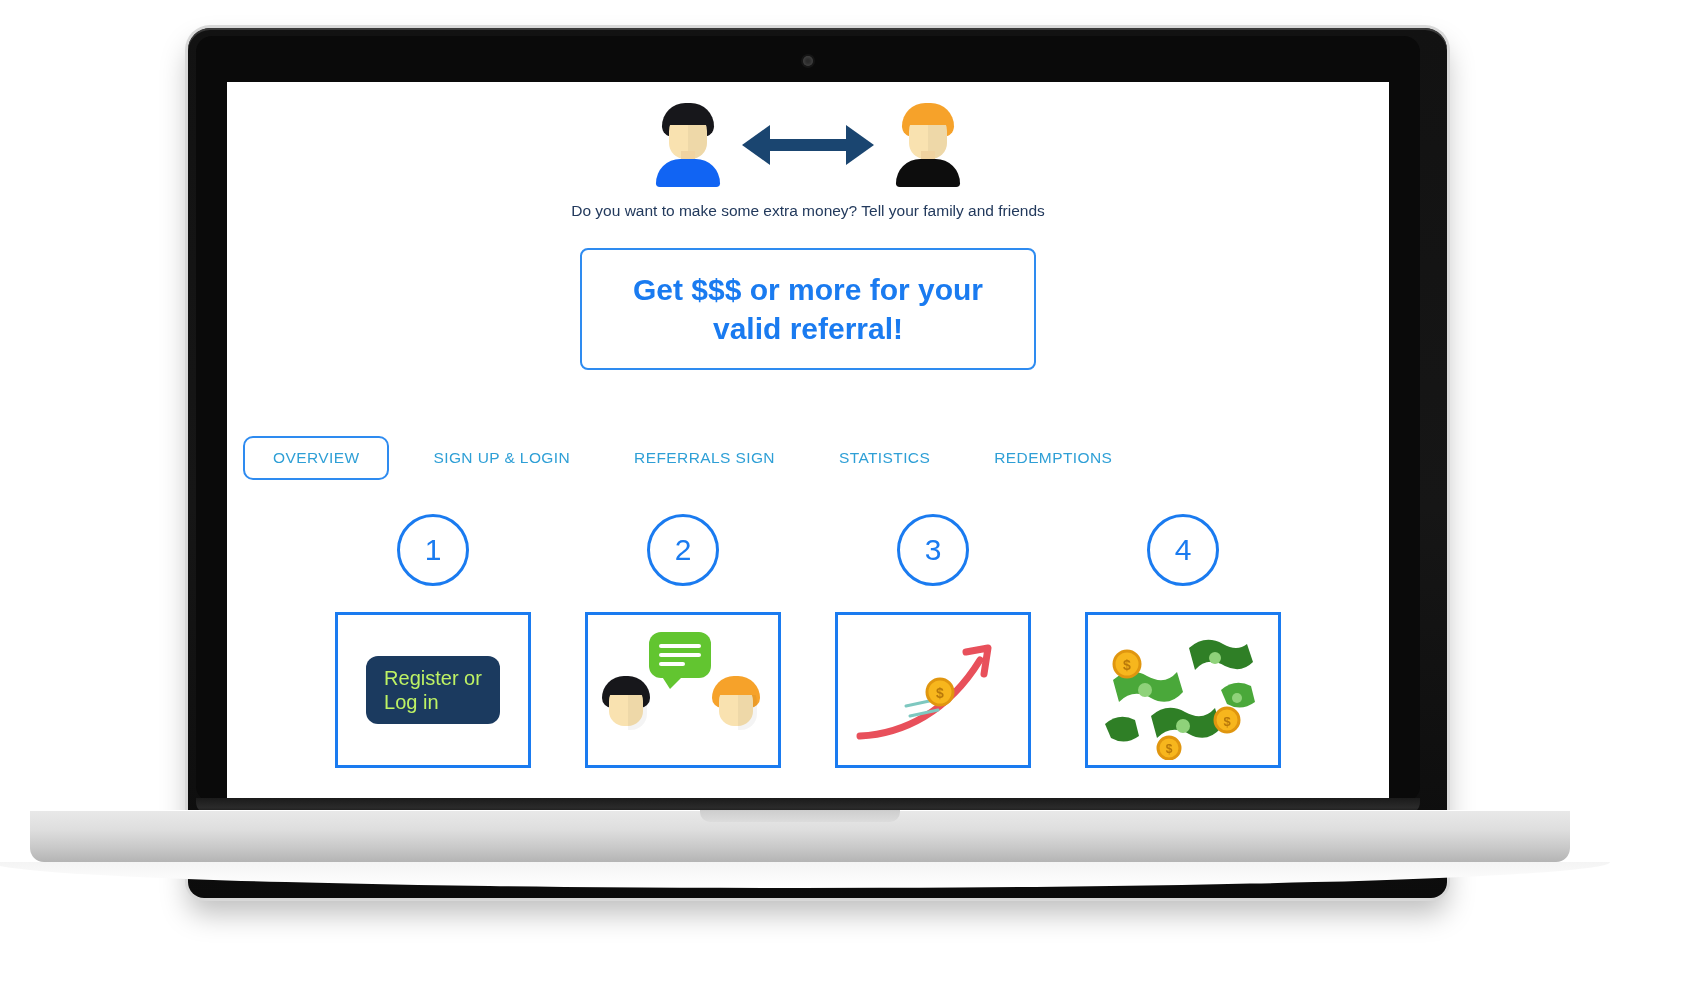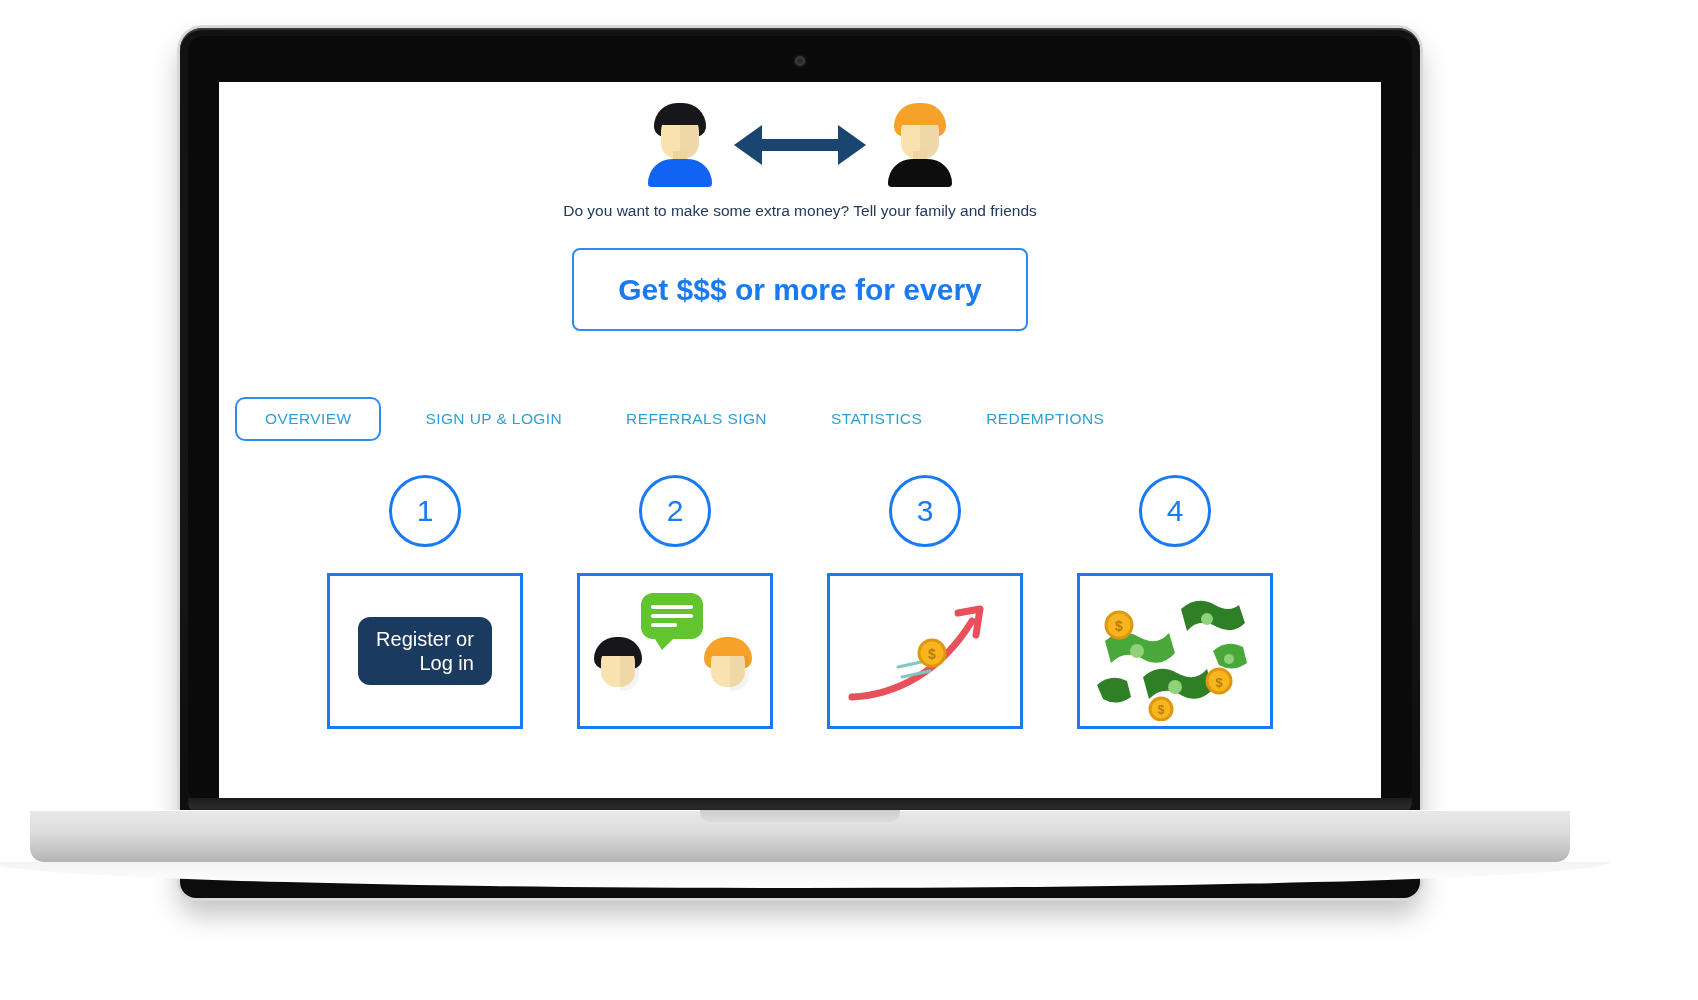--- a/index.html
+++ b/index.html
@@ -6,24 +6,25 @@
   body{
     width:1698px;height:1000px;overflow:hidden;
     background:#ffffff;
     font-family:"Liberation Sans", sans-serif;
   }
   .stage{position:relative;width:1698px;height:1000px;}
 
   
   .laptop{position:absolute;left:180px;top:28px;width:1240px;height:810px;}
   .lid{
-    position:absolute;left:0;top:0;width:1240px;height:870px;
+    position:absolute;left:8px;top:0;width:1240px;height:870px;
     background:linear-gradient(180deg,#121212 0%,#161616 55%,#0c0c0c 100%);
     border-radius:22px 22px 16px 16px;
     box-shadow:0 2px 0 #3a3a3a inset, 0 0 0 3px #d8d8d8, 0 16px 28px rgba(0,0,0,.25);
+    padding-left:19px;
   }
   .lid-inner{
     position:absolute;left:8px;top:8px;width:1224px;height:766px;
     background:#0a0a0a;border-radius:16px;
   }
   .webcam{
     position:absolute;left:50%;top:20px;margin-left:-5px;width:10px;height:10px;
     border-radius:50%;background:#2b2b2b;
     box-shadow:0 0 0 2px #151515, 0 0 3px 1px rgba(120,120,120,.35) inset;
   }
@@ -114,22 +115,22 @@
     display:flex;align-items:center;justify-content:center;
     color:#1a7bf0;font-size:30px;
   }
   .step-card{
     margin-top:26px;width:190px;height:150px;border:3px solid #1a7bf0;
     background:#fff;display:flex;align-items:center;justify-content:center;
     overflow:hidden;position:relative;
   }
 
   .reg-btn{
-    background:#1b3a5f;color:#ffffff;border-radius:12px;
-    padding:10px 18px;font-size:20px;text-align:right;line-height:1.2;
+    background:#1b3a5f;color:#bef264;border-radius:12px;
+    padding:10px 18px;font-size:20px;text-align:left;line-height:1.2;
     white-space:pre-line;
   }
 
   .chat-art{position:relative;width:180px;height:120px;display:flex;align-items:flex-end;justify-content:center;gap:2px;}
   .chat-av{position:relative;width:58px;height:84px;}
   .bubble{
     position:absolute;left:56px;top:2px;width:62px;height:46px;border-radius:12px;background:#62c530;
   }
   .bubble:after{content:"";position:absolute;left:12px;bottom:-11px;width:0;height:0;
     border-left:9px solid transparent;border-right:14px solid transparent;border-top:14px solid #62c530;}
@@ -174,21 +175,22 @@
                 <div class="av-neck"></div>
                 <div class="av-body black"></div>
               </div>
             </div>
 
             <div class="subtitle">
               <div>Do you want to make some extra money? Tell your family and friends</div>
             </div>
 
             <div class="cta-box">
-              <div>Get $$$ or more for every</div>
+              <div>Get $$$ or more for your</div>
+              <div>valid referral!</div>
             </div>
 
             <div class="tabs">
               <div class="tab active">OVERVIEW</div>
               <div class="tab plain">SIGN UP &amp; LOGIN</div>
               <div class="tab plain">REFERRALS SIGN</div>
               <div class="tab plain">STATISTICS</div>
               <div class="tab plain">REDEMPTIONS</div>
             </div>
 

